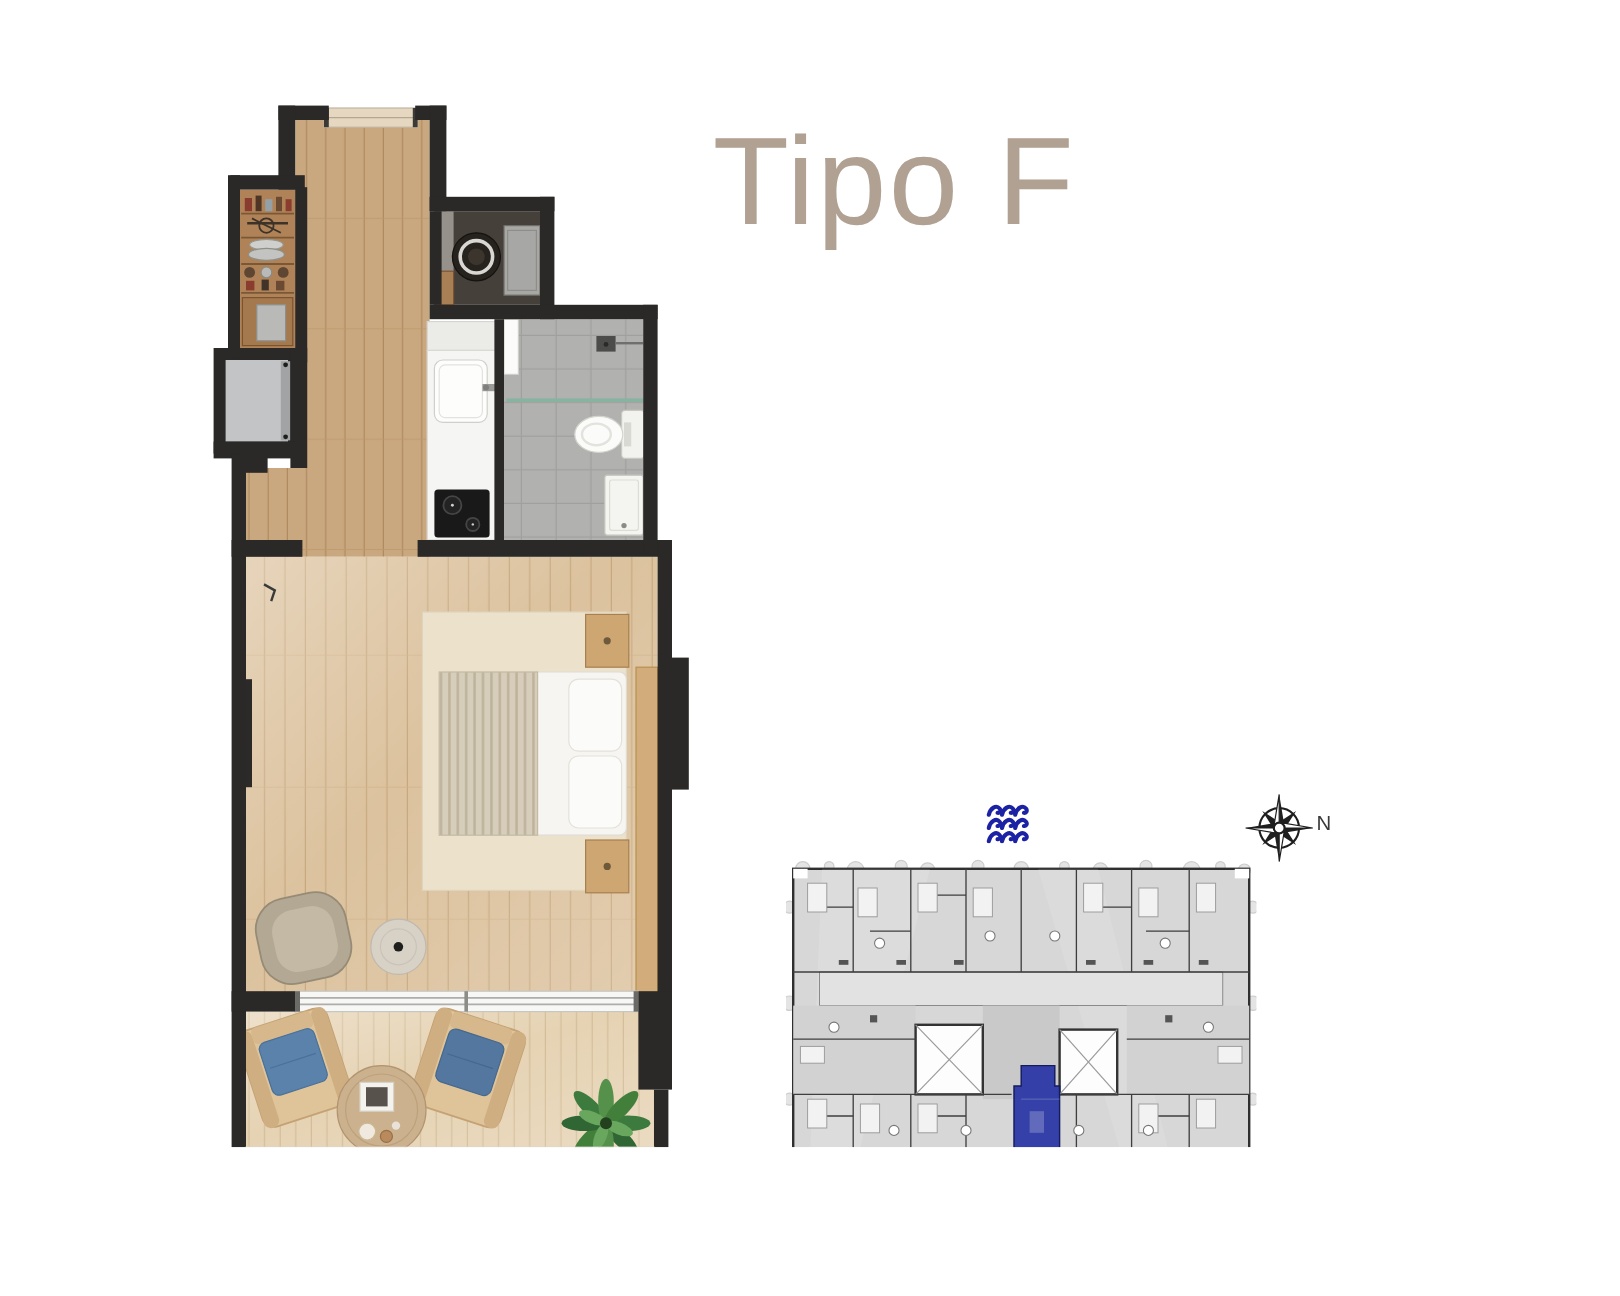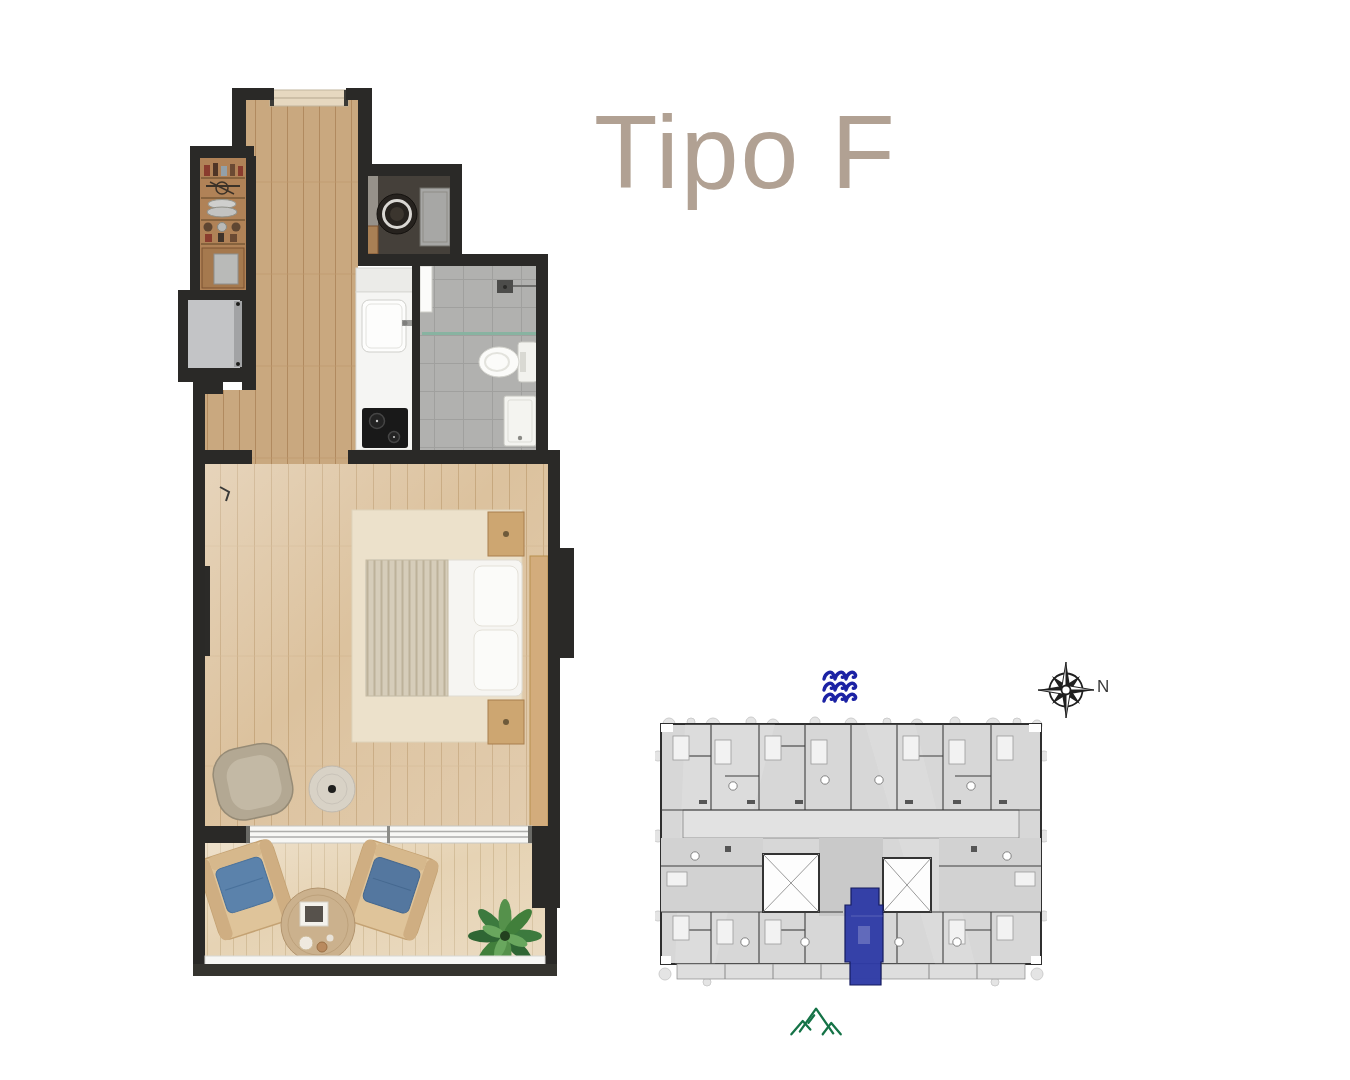--- a/index.html
+++ b/index.html
@@ -1,16 +1,16 @@
 <!DOCTYPE html>
 <html><head>
 <meta charset="utf-8">
 <style>
   html,body{margin:0;padding:0;background:#ffffff;}
-  .canvas{position:relative;width:1350px;height:1080px;background:#ffffff;overflow:hidden;
+  .canvas{position:relative;width:1350px;height:956px;background:#ffffff;overflow:hidden;
           font-family:"Liberation Sans", sans-serif;}
   .abs{position:absolute;}
   .title{left:594px;top:100px;font-size:104px;line-height:1;font-weight:300;
          letter-spacing:2px;color:#b1a193;margin:0;}
   .unit-plan{left:175px;top:85px;width:400px;height:900px;}
   .keyplan{left:655px;top:716px;width:392px;height:272px;}
   .waves{left:821px;top:669px;width:38px;height:34px;}
   .compass{left:1037px;top:661px;width:58px;height:58px;}
   .north{left:1097px;top:677px;font-size:17px;color:#3a3a3a;letter-spacing:1px;}
   .mountains{left:787px;top:1002px;width:60px;height:38px;}

